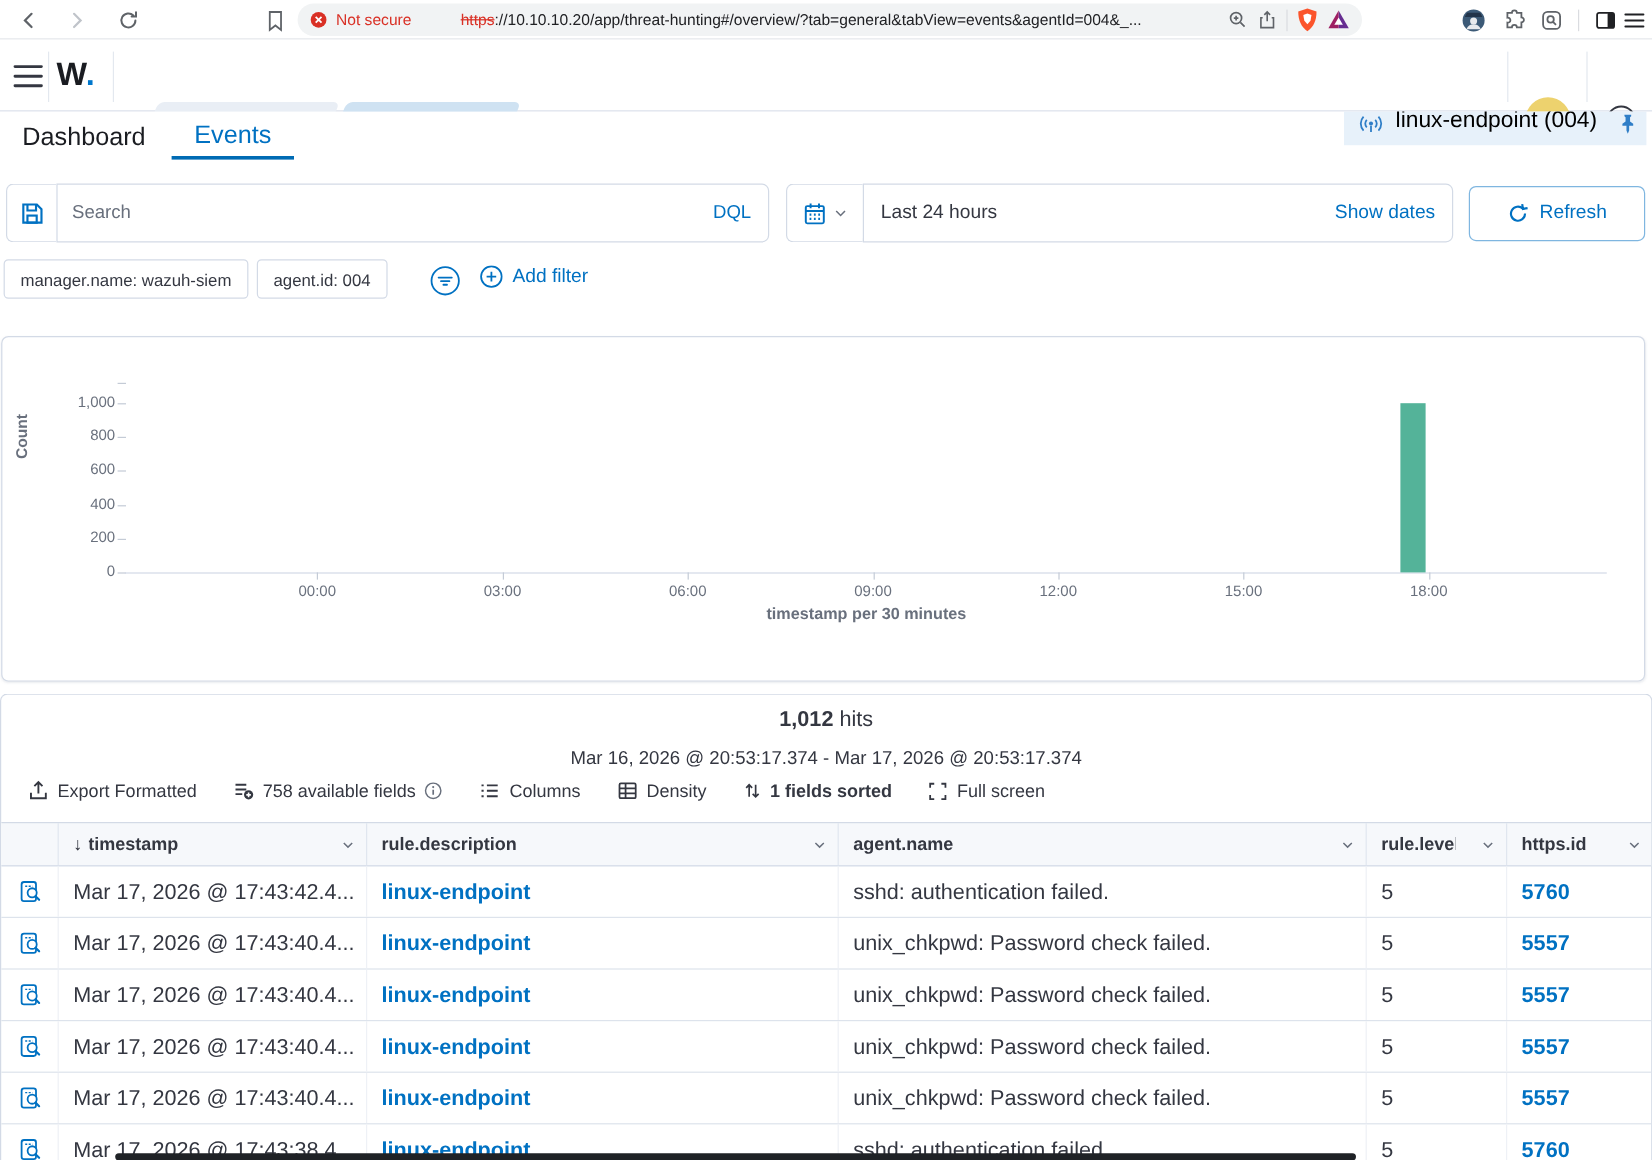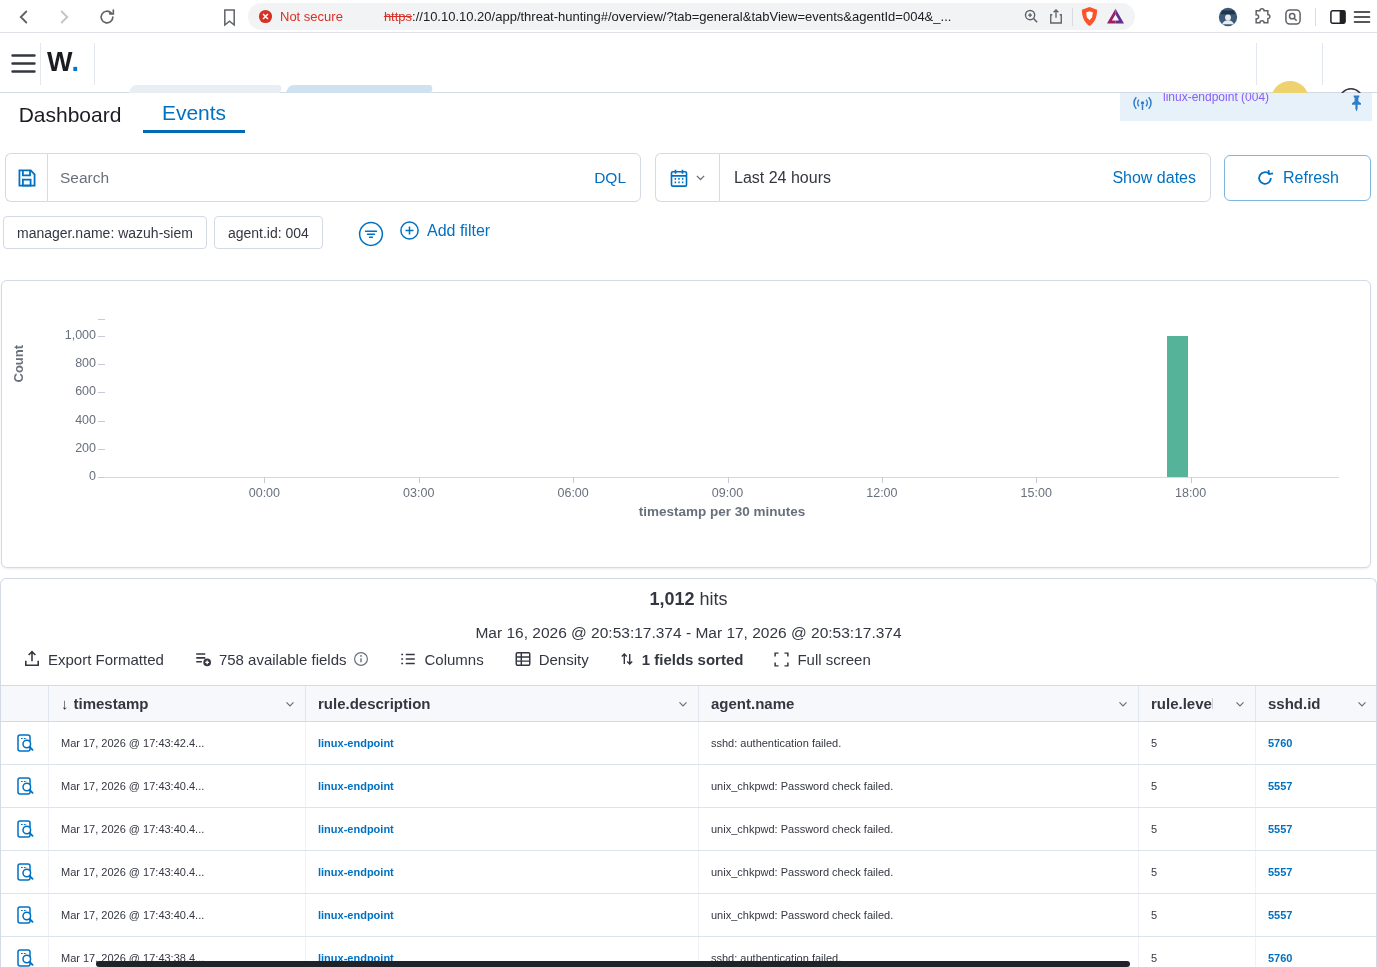--- a/index.html
+++ b/index.html
@@ -37,21 +37,21 @@
   .help-btn { position:absolute; left:1338px; top:54px; width:26px; height:26px; }
 
   
   .tab-row { position:absolute; left:0; top:93px; width:1377px; height:43px; background:#fff; }
   .tab { position:absolute; top:3px; height:37px; display:flex; align-items:center; justify-content:center; font-size:21px; cursor:pointer; }
   .tab-dashboard { left:17px; width:106px; color:#1a1c21; }
   .tab-events { left:143px; width:102px; color:#0071c2; border-bottom:3px solid #006bb4; }
 
   
   .agent-box { position:absolute; left:1120px; top:93px; width:252px; height:28px; background:#e7f1fa; display:flex; align-items:flex-start; gap:8px; padding:0 8px 0 10px; overflow:hidden; cursor:pointer; }
-  .agent-label { font-size:12px; color:#8b5cf6; margin-top:-3px; flex:1; white-space:nowrap; }
+  .agent-label { font-size:19px; color:#000000; margin-top:-3px; flex:1; white-space:nowrap; }
   .agent-box svg { flex:none; }
 
   
   .save-box { position:absolute; left:5px; top:153px; width:42px; height:49px; border:1px solid #d3dae6; border-right:none; border-radius:6px 0 0 6px; display:flex; align-items:center; justify-content:center; background:#fff; }
   .search-box { position:absolute; left:47px; top:153px; width:594px; height:49px; border:1px solid #d3dae6; border-radius:0 6px 6px 0; background:#fff; display:flex; align-items:center; }
   .search-box input { flex:1; border:none; outline:none; font-size:15.5px; padding:0 12px; font-family:inherit; color:#343741; background:transparent; }
   .search-box input::placeholder { color:#69707d; }
   .dql { font-size:15.5px; color:#0071c2; padding:0 14px; cursor:pointer; }
   .cal-box { position:absolute; left:655px; top:153px; width:64px; height:49px; border:1px solid #d3dae6; border-right:none; border-radius:6px 0 0 6px; background:#fff; display:flex; align-items:center; justify-content:center; gap:5px; cursor:pointer; }
   .date-box { position:absolute; left:719px; top:153px; width:492px; height:49px; border:1px solid #d3dae6; border-radius:0 6px 6px 0; background:#fff; display:flex; align-items:center; padding:0 14px; }
@@ -87,21 +87,21 @@
   
   .grid { position:absolute; left:0; top:106px; width:1377px; }
   .grid-row { display:grid; grid-template-columns:48px 257px 393px 440px 117px 122px; }
   .grid-header { height:37px; background:#f6f8fb; border-top:1px solid #d3dae6; border-bottom:1px solid #d3dae6; }
   .hcell { display:flex; align-items:center; gap:5px; padding:0 8px 0 12px; font-size:15px; font-weight:bold; color:#343741; border-right:1px solid #e0e6ef; overflow:hidden; cursor:pointer; }
   .hcell .hlabel { flex:1; white-space:nowrap; overflow:hidden; }
   .hcell.narrow { gap:20px; }
   .hcell.ctrl { border-right:1px solid #e0e6ef; }
   .sort-arrow { font-weight:bold; color:#343741; }
   .brow { height:43px; border-bottom:1px solid #dde3ec; }
-  .bcell { display:flex; align-items:center; padding:0 12px; font-size:11px; color:#343741; border-right:1px solid #eef1f6; white-space:nowrap; overflow:hidden; }
+  .bcell { display:flex; align-items:center; padding:0 12px; font-size:18px; color:#343741; border-right:1px solid #eef1f6; white-space:nowrap; overflow:hidden; }
   .bcell.ctrl { justify-content:center; padding:0; cursor:pointer; }
   .blink { color:#0071c2; font-weight:bold; cursor:pointer; }
 
   .h-scrollbar { position:absolute; left:96px; top:961px; width:1034px; height:6px; background:#1f2226; border-radius:3px; }
 </style>
 </head>
 <body>
 
 <div class="browser-bar">
   <span class="bicon" style="left:12px">
@@ -414,21 +414,21 @@
             <path d="M4 6.2l4 4 4-4" fill="none" stroke="#69707d" stroke-width="1.4"></path>
           </svg>
         </div>
         <div class="hcell narrow">
           <span class="hlabel">rule.level</span>
           <svg width="14" height="14" viewBox="0 0 16 16">
             <path d="M4 6.2l4 4 4-4" fill="none" stroke="#69707d" stroke-width="1.4"></path>
           </svg>
         </div>
         <div class="hcell narrow">
-          <span class="hlabel">sshd.id</span>
+          <span class="hlabel">https.id</span>
           <svg width="14" height="14" viewBox="0 0 16 16">
             <path d="M4 6.2l4 4 4-4" fill="none" stroke="#69707d" stroke-width="1.4"></path>
           </svg>
         </div>
       </div>
     <div id="grid-body">
         <div class="grid-row brow">
           <div class="bcell ctrl">
             <svg width="20" height="20" viewBox="0 0 20 20">
               <rect x="3" y="2" width="12" height="16" rx="2" fill="none" stroke="#0071c2" stroke-width="1.5"></rect>

